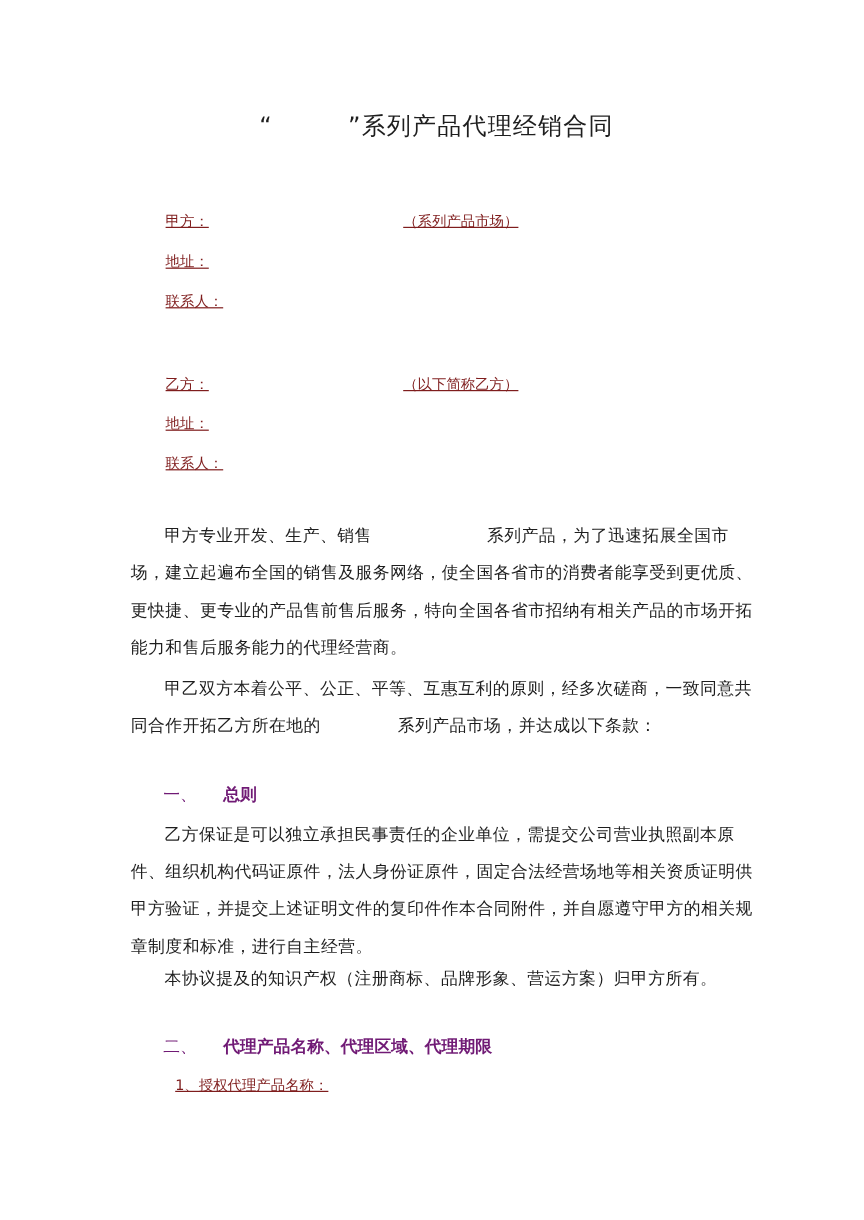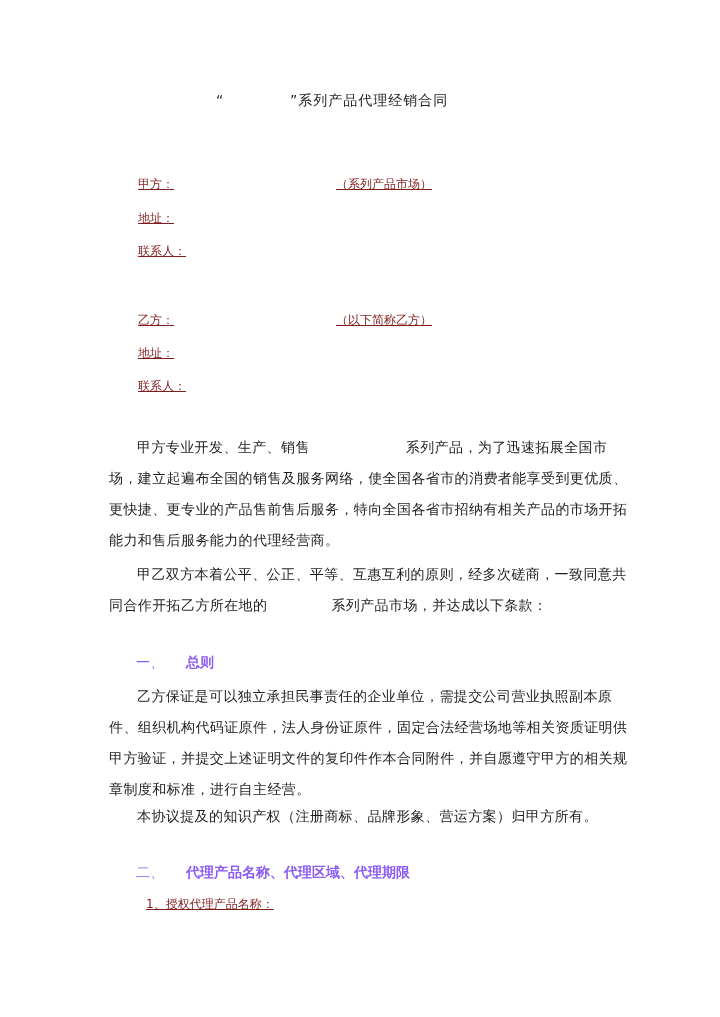--- a/index.html
+++ b/index.html
@@ -19,21 +19,21 @@
       position: absolute;
       left: 0; top: 0;
       width: 720px;
       height: 1017px;
       background: #fff;
     }
     .abs { position: absolute; white-space: nowrap; }
     .title {
       top: 92px;
       left: 216px;
-      font-size: 14px;
+      font-size: 20px;
       letter-spacing: 1px;
       color: #1e1e1e;
     }
     .title .q-open { display: inline-block; width: 74px; }
     .title .q-close { display: inline-block; }
     .field {
       font-size: 12px;
       color: #7f1d1d;
       text-decoration: underline;
     }
@@ -44,21 +44,21 @@
       font-size: 14px;
       line-height: 31px;
       color: #1e1e1e;
       letter-spacing: 0.4px;
     }
     .indent { text-indent: 28px; }
     .blank { display: inline-block; }
     .heading {
       font-size: 14px;
       font-weight: bold;
-      color: #8b5cf6;
+      color: #701a75;
     }
     .heading .num { display: inline-block; width: 50px; font-weight: normal; }
   </style>
 </head>
 <body>
 
 <div class="page">
 
   <div class="abs title">
     <span class="q-open">“</span><span class="q-close">”</span><span>系列产品代理经销合同</span>

